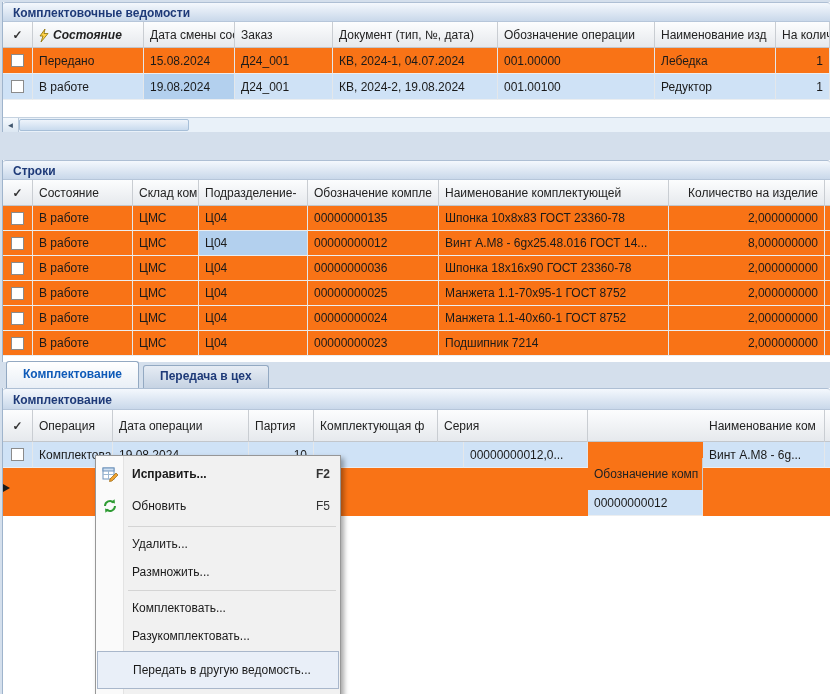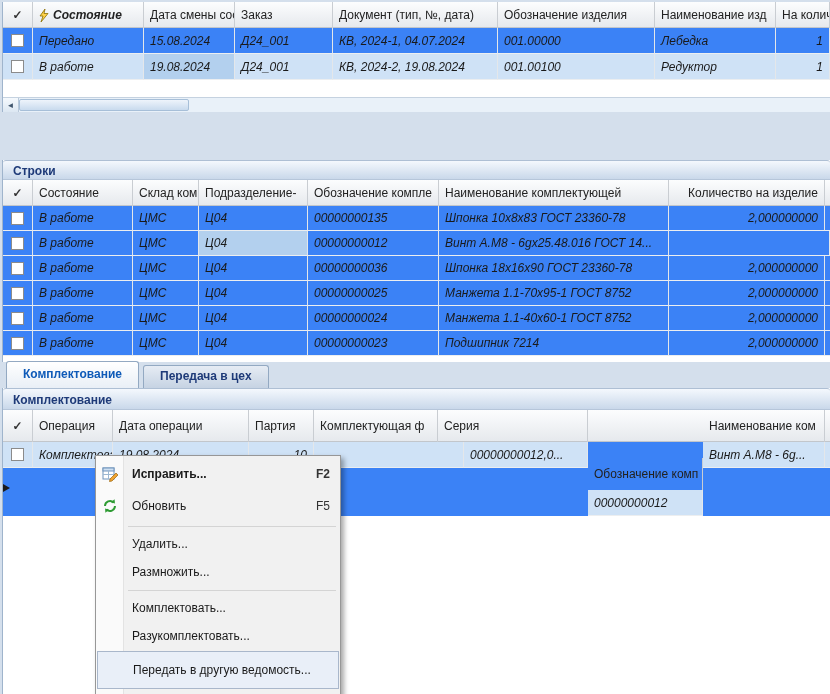--- a/index.html
+++ b/index.html
@@ -20,21 +20,21 @@
     border-top:1px solid #aebfd4; border-bottom:1px solid #b6c6da;
     border-radius:3px 3px 0 0;
   }
   
   .ghr { display:flex; background:linear-gradient(#fcfdfe,#e6e9ed); border-bottom:1px solid #c2c6cb; }
   .gh {
     border-right:1px solid #c9cdd2; padding:0 6px;
     display:flex; align-items:center; white-space:nowrap; overflow:hidden;
     color:#222; flex:0 0 auto;
   }
-  .r { display:flex; background:#3b82f6;font-style:italic; }
+  .r { display:flex; background:#f97316; }
   .c {
     border-right:1px solid #e4e7ea; border-bottom:1px solid #eceef0;
     padding:0 6px; display:flex; align-items:center;
     white-space:nowrap; overflow:hidden; flex:0 0 auto;
   }
   .h26 { height:26px; } .h25 { height:25px; } .h32 { height:32px; }
   .cc { width:30px; justify-content:center; }
   .cb { width:13px; height:13px; border:1px solid #8b8b8b; background:#fff; display:inline-block; }
   .num { justify-content:flex-end; }
   .fl { flex:1 1 auto; }
@@ -93,37 +93,38 @@
 
   .rowmarker {
     position:absolute; left:3px; top:484px; width:0; height:0; z-index:3;
     border-top:4px solid transparent; border-bottom:4px solid transparent; border-left:7px solid #1a1a1a;
   }
 </style>
 </head>
 <body>
 
 <div class="panel" style="top:2px;">
+  <div class="phdr">Комплектовочные ведомости</div>
 
   <div class="ghr h26">
     <div class="gh cc h26">
         <span class="checkmark">✓</span>
       </div>
     <div class="gh g1-state h26">
       <span class="micon-inline" style="margin-right:4px;display:inline-flex;">
         <svg width="10" height="13" viewBox="0 0 10 13">
             <polygon points="6,0 1,7 4,7 2,13 9,4.5 5,4.5" fill="#ffd24a" stroke="#8a6d00" stroke-width="0.8"></polygon>
           </svg>
       </span>
       <span class="it">Состояние</span>
     </div>
     <div class="gh g1-date h26">Дата смены сост</div>
     <div class="gh g1-order h26">Заказ</div>
     <div class="gh g1-doc h26">Документ (тип, №, дата)</div>
-    <div class="gh g1-pcode h26">Обозначение изделия</div>
+    <div class="gh g1-pcode h26">Обозначение операции</div>
     <div class="gh g1-pname h26">Наименование изд</div>
     <div class="gh fl h26">На колич</div>
   </div>
 
   <div class="r">
     <div class="c cc h26">
         <span class="cb"></span>
       </div>
     <div class="c g1-state h26">Передано</div>
     <div class="c g1-date h26">15.08.2024</div>
@@ -186,20 +187,21 @@
 
   <div class="r">
     <div class="c cc h25">
         <span class="cb"></span>
       </div>
     <div class="c g2-state h25">В работе</div>
     <div class="c g2-wh h25">ЦМС</div>
     <div class="c g2-div h25 focus">Ц04</div>
     <div class="c g2-code h25">00000000012</div>
     <div class="c g2-name h25">Винт А.М8 - 6gх25.48.016 ГОСТ 14...</div>
+    <div class="c g2-qty h25 num">8,000000000</div>
     <div class="c fl h25"></div>
   </div>
 
   <div class="r">
     <div class="c cc h25">
         <span class="cb"></span>
       </div>
     <div class="c g2-state h25">В работе</div>
     <div class="c g2-wh h25">ЦМС</div>
     <div class="c g2-div h25">Ц04</div>

